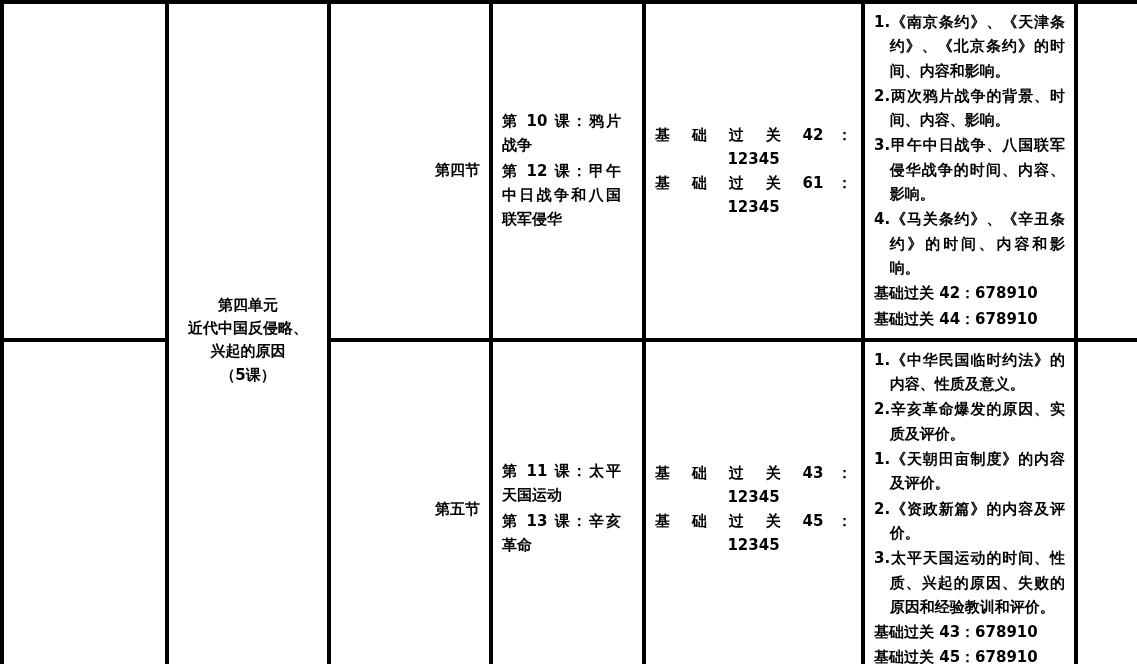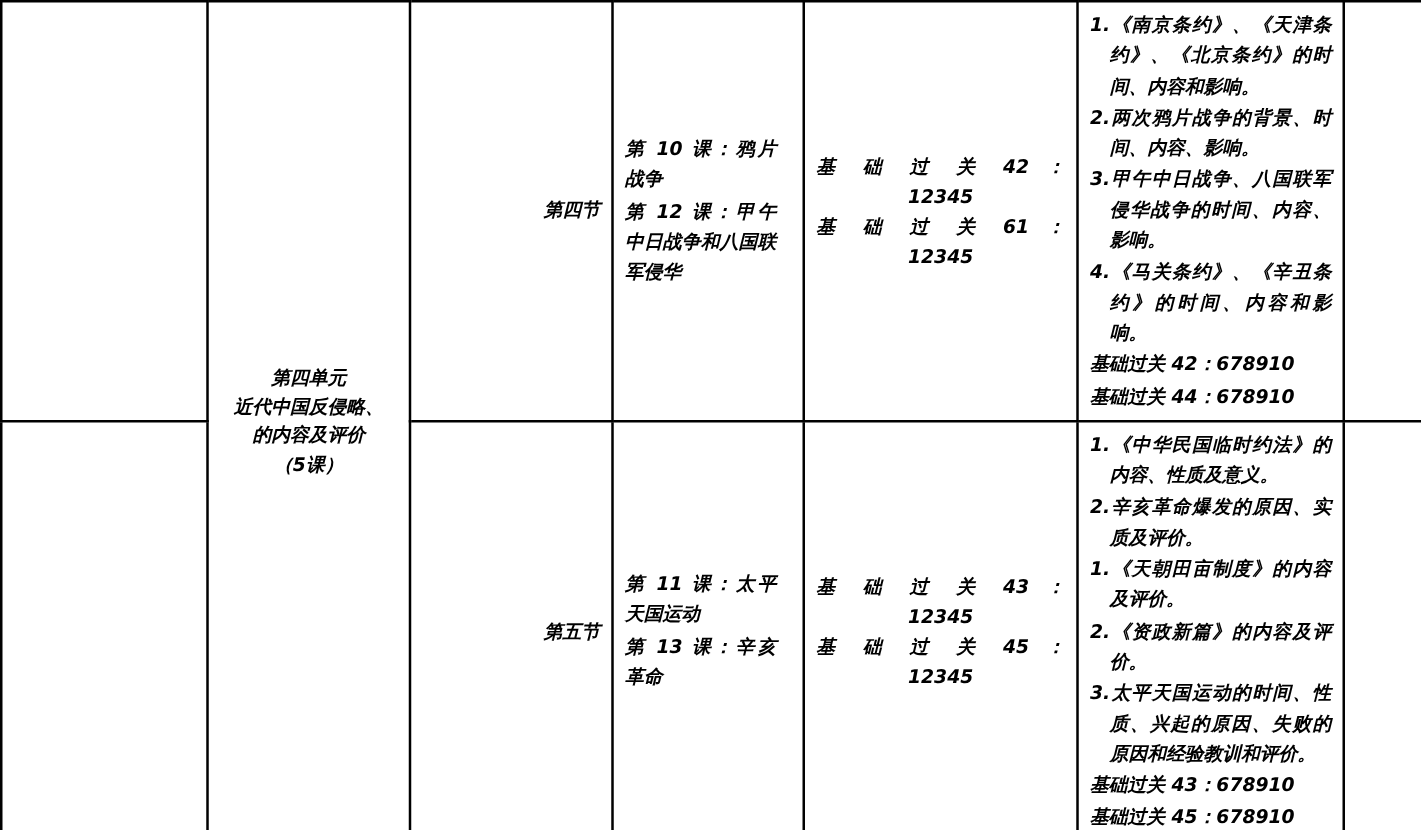--- a/index.html
+++ b/index.html
@@ -18,25 +18,24 @@
     box-sizing: border-box;
     overflow: hidden;
   }
   table.sheet {
     border-collapse: collapse;
     table-layout: fixed;
     width: 1137px;
     height: 664px;
   }
   table.sheet td {
-    border: 2px solid #000000;
+    border: 4px solid #000000;
     vertical-align: middle;
     padding: 0;
     box-sizing: border-box;
-    font-style: italic;
   }
   
   col.c0 { width: 165px; }
   col.c1 { width: 162px; }
   col.c2 { width: 162px; }
   col.c3 { width: 153px; }
   col.c4 { width: 219px; }
   col.c5 { width: 213px; }
   col.c6 { width: 63px; }
 
@@ -123,21 +122,21 @@
         <col class="c5">
         <col class="c6">
     </colgroup>
     <tbody>
       <tr>
         <td class="blank-cell"></td>
         <td class="unit-cell" rowspan="2">
           <div class="cell-inner">
             <div class="line">第四单元</div>
             <div class="line">近代中国反侵略、</div>
-            <div class="line">的内容及评价</div>
+            <div class="line">兴起的原因</div>
             <div class="line">（5课）</div>
           </div>
         </td>
         <td class="section-cell">
           <div class="cell-inner">第四节</div>
         </td>
         <td class="lessons-cell">
           <div class="cell-inner">
             <div class="lesson-line">第 10 课：鸦片战争</div>
             <div class="lesson-line">第 12 课：甲午中日战争和八国联军侵华</div>

